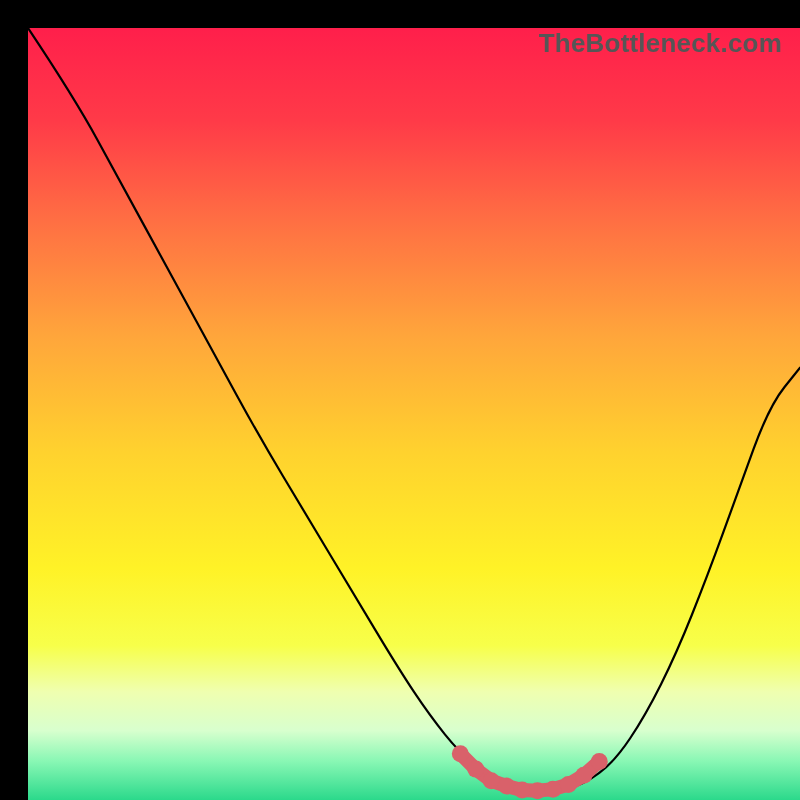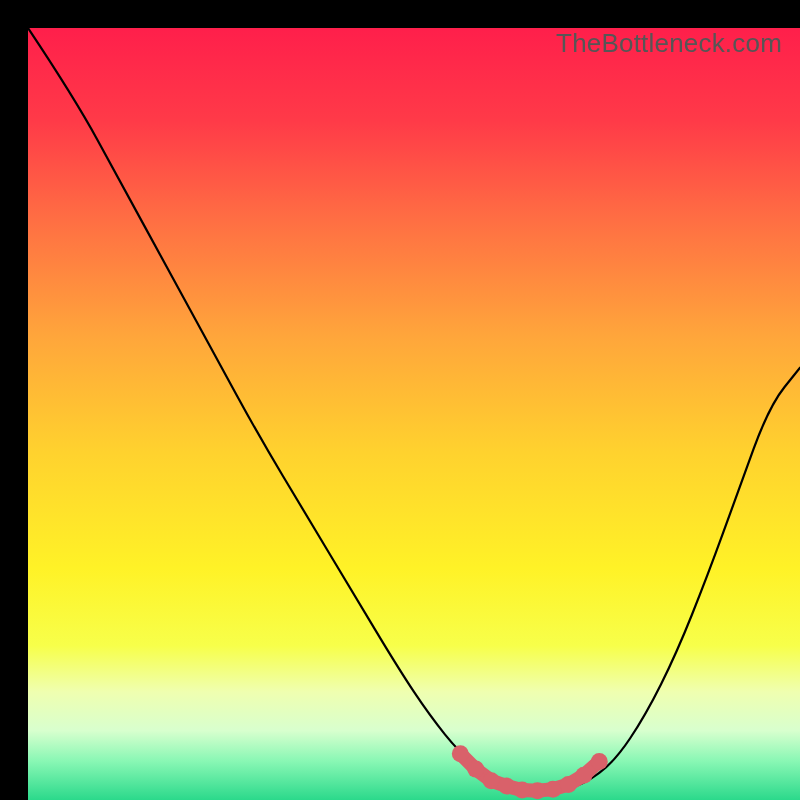--- a/index.html
+++ b/index.html
@@ -26,21 +26,21 @@
     width: 772px;
     height: 772px;
     overflow: hidden;
   }
   .watermark {
     position: absolute;
     top: 0px;
     right: 18px;
     font-family: Arial, Helvetica, sans-serif;
     font-size: 26px;
-    font-weight: 400;
+    font-weight: 700;
     color: #565656;
     letter-spacing: 0.2px;
     z-index: 10;
   }
   svg.bg, svg.curve, svg.markers {
     position: absolute;
     left: 0;
     top: 0;
     width: 772px;
     height: 772px;

